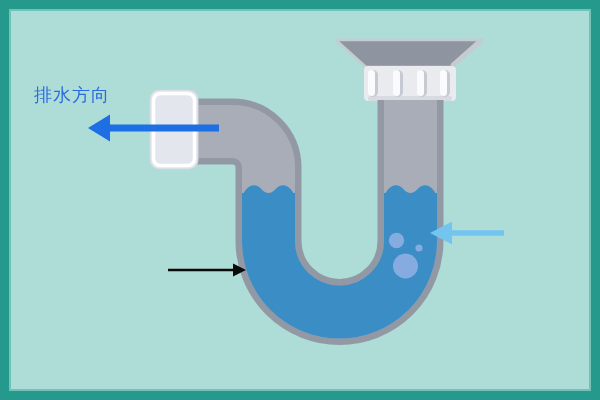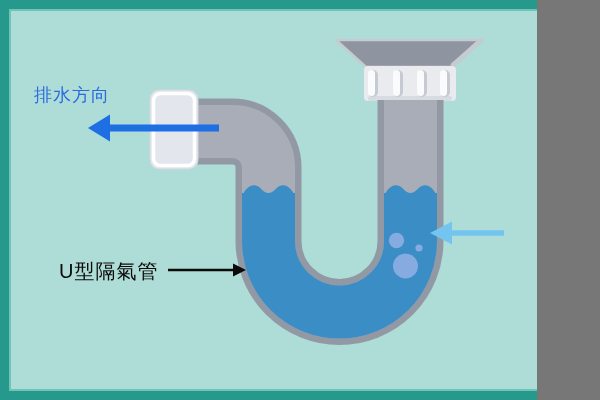--- a/index.html
+++ b/index.html
@@ -1,20 +1,20 @@
 <!DOCTYPE html>
 <html><head>
 <meta charset="utf-8">
 <style>
   html,body{margin:0;padding:0;background:#777;}
   .stage{
     position:relative;
-    width:537px;height:400px;
+    width:600px;height:400px;
     overflow:hidden;
-    font-family:Liberation Sans, sans-serif;
+    font-family:Liberation Serif, serif;
   }
   .stage svg{position:absolute;left:0;top:0;display:block;}
   .label{
     position:absolute;
     white-space:nowrap;
     letter-spacing:1px;
     line-height:1.2;
     user-select:none;
   }
   .label-blue{color:#2a6ce0;}
@@ -80,14 +80,13 @@
       <polygon points="233,263.5 246,270 233,276.5" fill="#0a0a0a"></polygon>
     </g>
 
     <g>
       <path d="M 504 233 L 448 233" stroke="#73c5f0" stroke-width="5.5" fill="none"></path>
       <polygon points="452,221.5 430,233 452,244.5" fill="#73c5f0"></polygon>
     </g>
   </svg>
 
   <div class="label label-blue" id="drain-direction-label">排水方向</div>
-  <div class="label label-black" id="u-trap-label">U型隔氣管</div>
 </div>
 
 </body></html>

